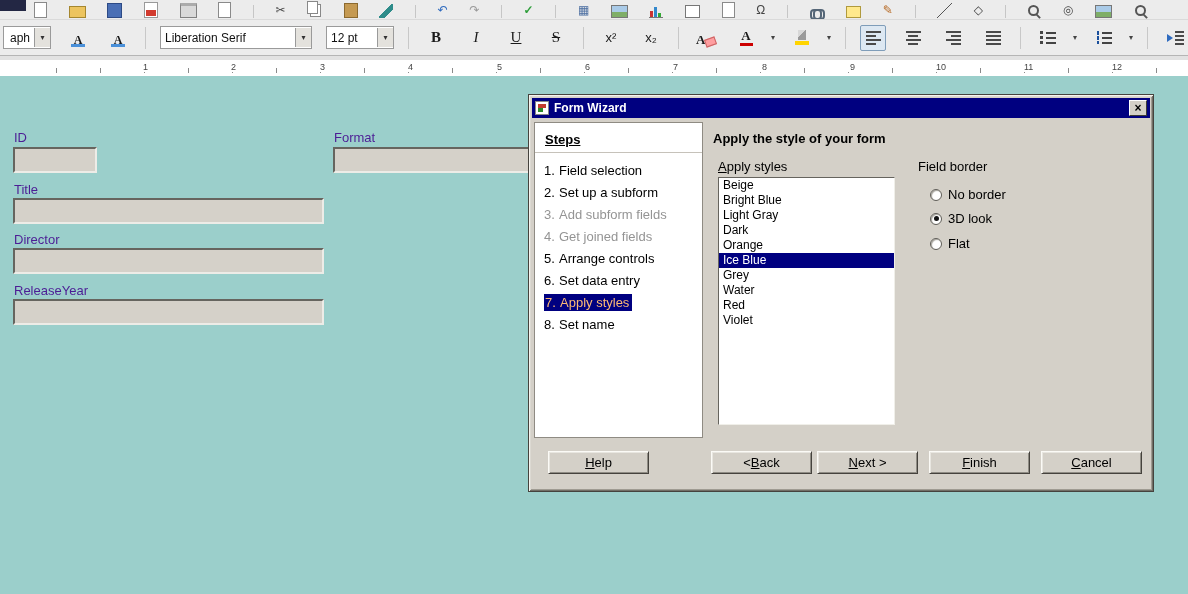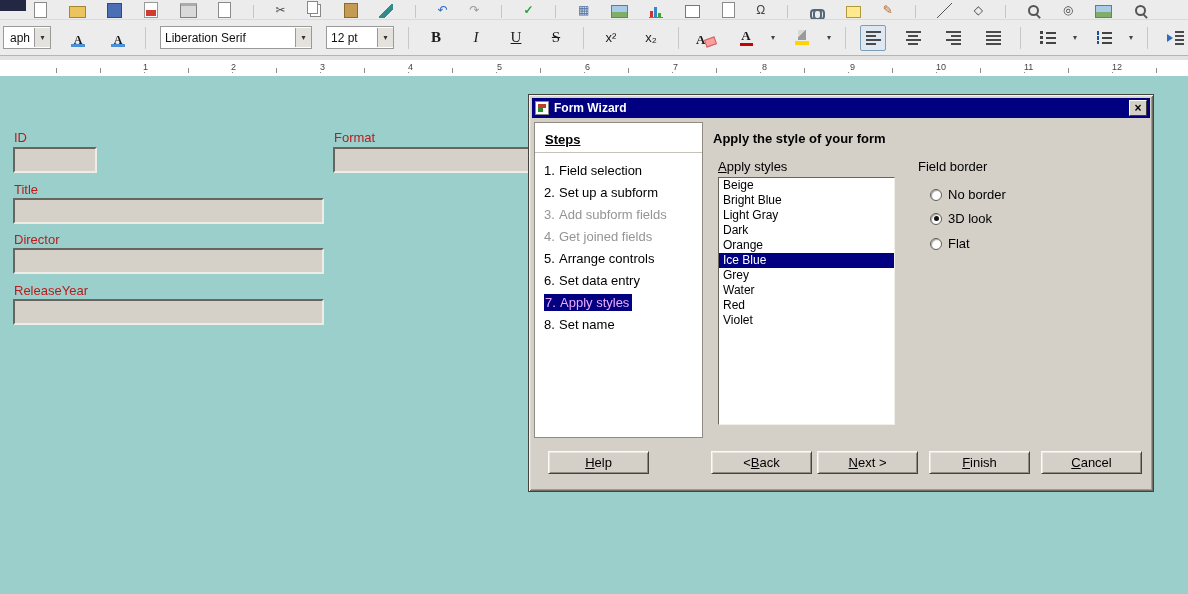--- a/index.html
+++ b/index.html
@@ -98,21 +98,21 @@
 
   
   .ruler{position:absolute;left:0;top:56px;width:1188px;height:20px;background:#fff;
          border-top:4px solid #e2e2e2;box-sizing:border-box;}
   .ruler::before{content:"";position:absolute;left:13px;right:0;bottom:3px;height:5px;
          background-image:repeating-linear-gradient(to right,transparent 0,transparent 43px,#8a8a8a 43px,#8a8a8a 44px);}
   .rn{position:absolute;top:2px;font-size:9px;color:#444;background:#fff;padding:0 2px;}
 
   
   .canvas{position:absolute;left:0;top:76px;width:1188px;height:518px;background:#9bcfcb;}
-  .flabel{position:absolute;font-size:13px;color:#b91c1c;}
+  .flabel{position:absolute;font-size:13px;color:#4c1d95;}
   .ffield{position:absolute;background:#d5d1c9;box-sizing:border-box;
           border-top:2px solid #66655f;border-left:2px solid #66655f;
           border-bottom:2px solid #edece7;border-right:2px solid #edece7;}
 
   
   .dialog{position:absolute;left:528px;top:94px;width:626px;height:398px;background:#d4d0c8;
           border:1px solid #45433e;box-sizing:border-box;z-index:10;
           box-shadow:inset 1px 1px 0 #f5f4ef,inset -1px -1px 0 #716e66,inset 2px 2px 0 #dcd9d2,inset -2px -2px 0 #9f9b92;
           font-size:13px;color:#000;}
   .titlebar{position:absolute;left:3px;top:3px;right:3px;height:20px;background:#000080;
@@ -125,21 +125,21 @@
           border-color:#fff #3c3a36 #3c3a36 #fff;display:flex;align-items:center;justify-content:center;
           font-size:12px;line-height:1;font-weight:bold;color:#000;}
   .steps{position:absolute;left:5px;top:27px;width:169px;height:316px;background:#fff;
          border:1px solid #8f8b83;box-sizing:border-box;}
   .steps-header{margin:9px 0 0 10px;font-size:13px;font-weight:bold;text-decoration:underline;}
   .steps-sep{height:1px;background:#c6c2ba;margin-top:5px;}
   .steps-list{margin-top:7px;}
   .step{font-size:13px;line-height:22px;padding-left:9px;white-space:nowrap;}
   .step .n{display:inline-block;min-width:12px;margin-right:3px;}
   .step.disabled{color:#949494;}
-  .step.current .stept{background:#000080;color:#f0abfc;padding:1px 3px 1px 1px;}
+  .step.current .stept{background:#000080;color:#fdba74;padding:1px 3px 1px 1px;}
   .dheading{position:absolute;left:184px;top:36px;font-weight:bold;}
   .dlabel{position:absolute;font-size:13px;}
   .listbox{position:absolute;left:189px;top:82px;width:177px;height:248px;background:#fff;
            border:1px solid;border-color:#66645e #f0efe9 #f0efe9 #66645e;box-sizing:border-box;overflow:hidden;}
   .li{height:15px;line-height:15px;font-size:12px;padding-left:4px;white-space:nowrap;}
   .li.sel{background:#000080;color:#fff;}
   .radio{position:absolute;display:flex;align-items:center;gap:6px;font-size:13px;}
   .rb{width:12px;height:12px;border-radius:50%;background:#fff;border:1px solid #5f5d57;
       box-shadow:inset 1px 1px 1px #a8a59d;display:flex;align-items:center;justify-content:center;box-sizing:border-box;}
   .rb.on::after{content:"";width:5px;height:5px;border-radius:50%;background:#111;}

